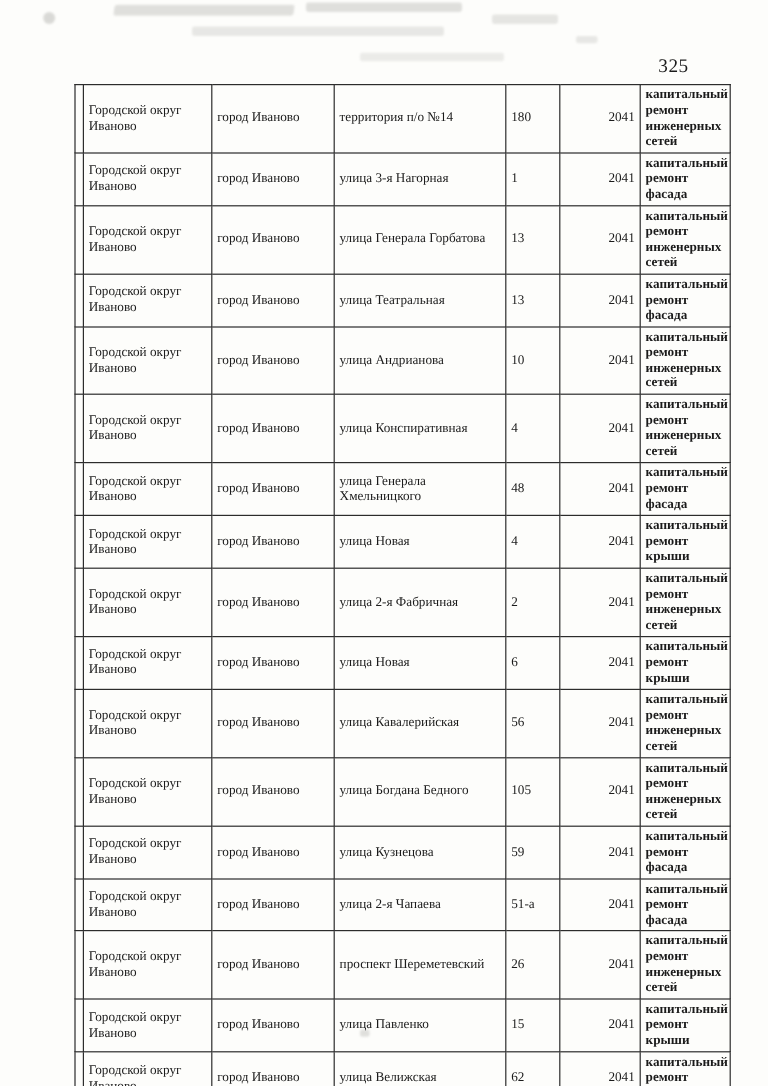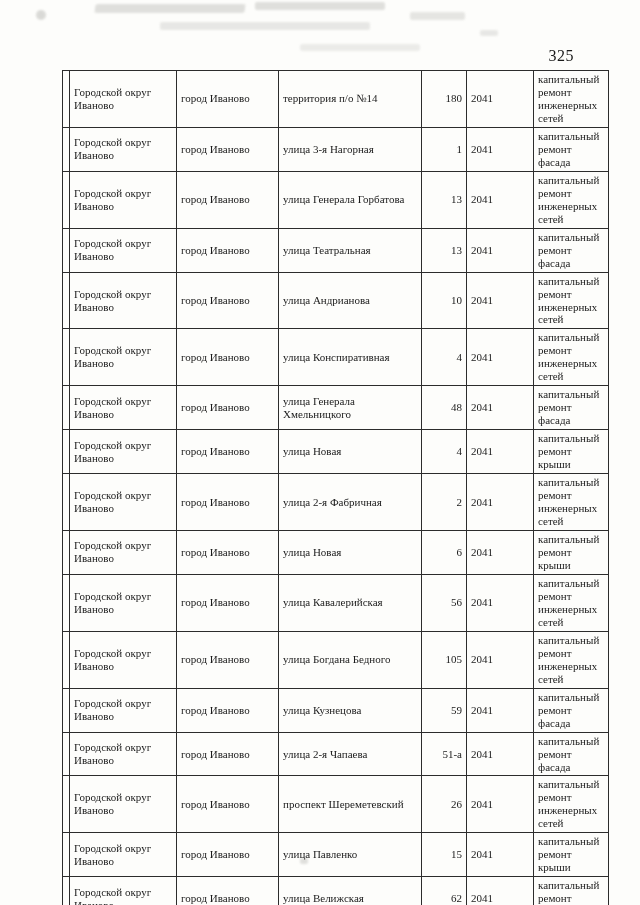--- a/index.html
+++ b/index.html
@@ -56,23 +56,23 @@
     font-size: 11px;
     line-height: 1.18;
     padding: 2px 4px;
     vertical-align: middle;
     overflow: hidden;
   }
   td.cell-spacer   { padding: 0; }
   td.cell-district { padding-left: 5px; }
   td.cell-city     { padding-left: 6px; }
   td.cell-street   { padding-left: 6px; }
-  td.cell-house    { text-align: right; }
-  td.cell-year     { text-align: left; margin-left: 43px; }
-  td.cell-work     { font-size: 10.5px; line-height: 1.2; padding: 2px 3px 2px 5px; }
+  td.cell-house    { text-align: left; }
+  td.cell-year     { text-align: right; margin-left: 43px; }
+  td.cell-work     { font-size: 10.5px; line-height: 1.2; padding: 2px 3px 2px 5px; font-weight: bold; }
 </style>
 </head>
 <body>
 
 <div class="scan-noise n1"></div>
 <div class="scan-noise n2"></div>
 <div class="scan-noise n3"></div>
 <div class="scan-noise n4"></div>
 <div class="scan-noise n5"></div>
 <div class="scan-noise n6"></div>

